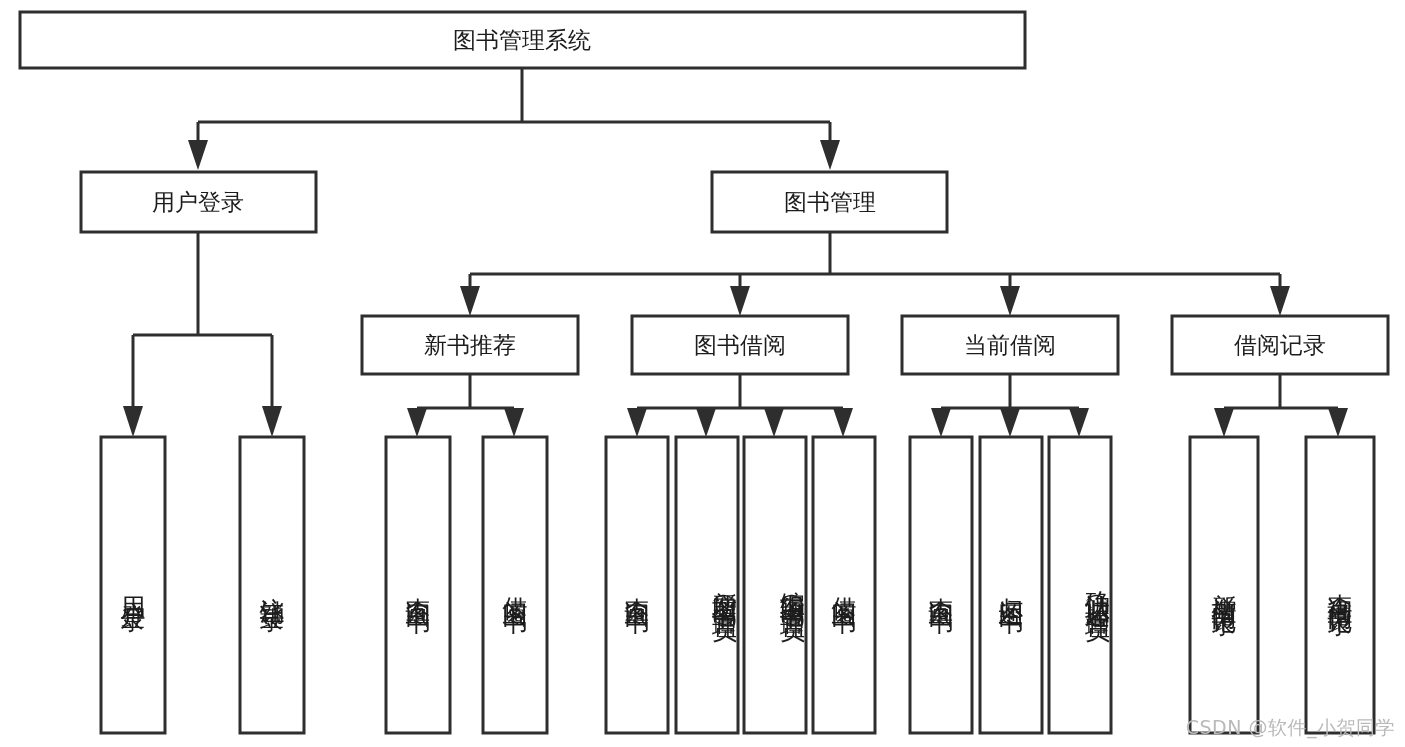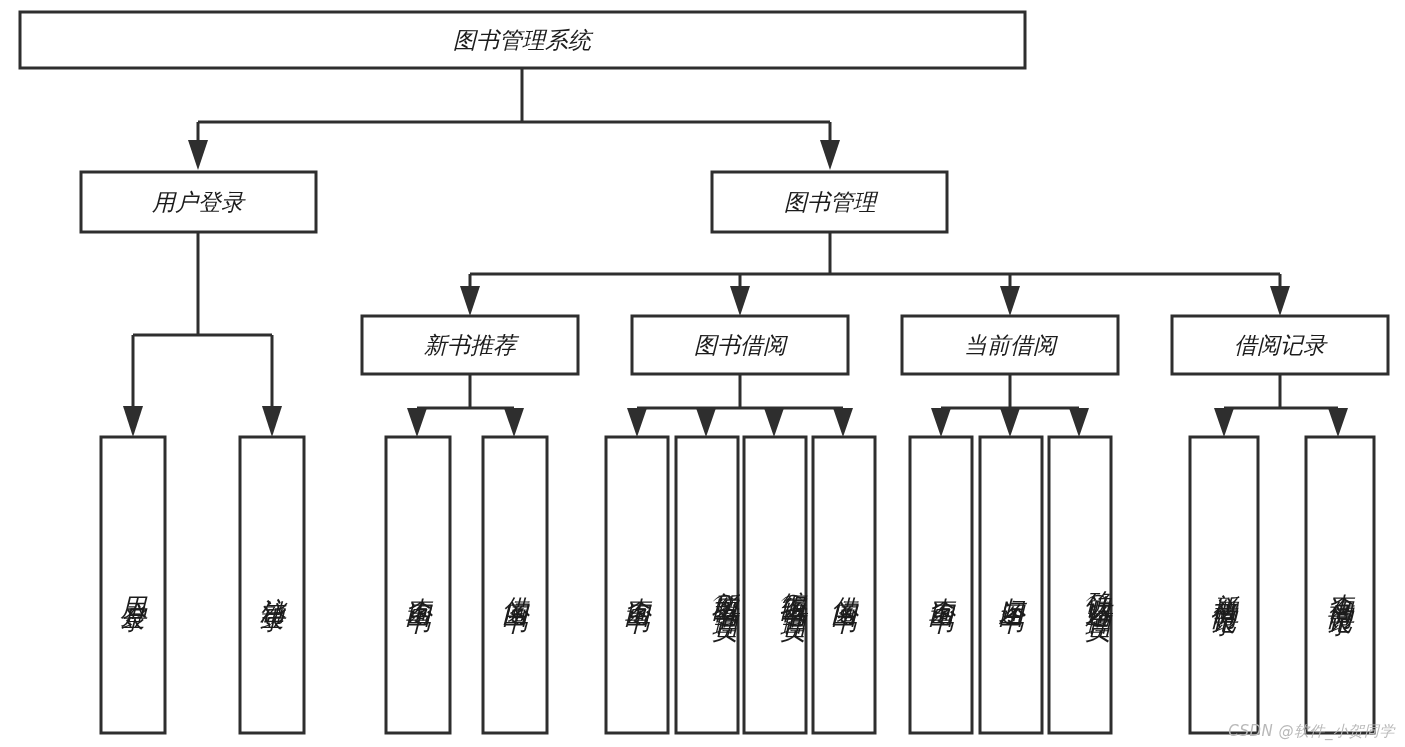--- a/index.html
+++ b/index.html
@@ -11,21 +11,20 @@
     width: 1405px;
     height: 747px;
     overflow: hidden;
     font-family: "DejaVu Sans", "Liberation Sans", sans-serif;
   }
   #diagram-root {
     position: relative;
     width: 1405px;
     height: 747px;
     background: #ffffff;
-    font-style: italic;
   }
   svg#flowchart {
     position: absolute;
     left: 0;
     top: 0;
     width: 1405px;
     height: 747px;
   }
   .node-box {
     fill: #ffffff;
@@ -63,21 +62,21 @@
     justify-content: center;
     text-align: center;
     white-space: nowrap;
     pointer-events: none;
   }
   .watermark {
     position: absolute;
     right: 10px;
     bottom: 6px;
     font-family: "DejaVu Sans", "Liberation Sans", sans-serif;
-    font-size: 15px;
+    font-size: 19px;
     color: #b9b9b9;
     letter-spacing: 0.5px;
     white-space: nowrap;
   }
 </style>
 </head>
 <body>
 
 <div id="diagram-root">
 

